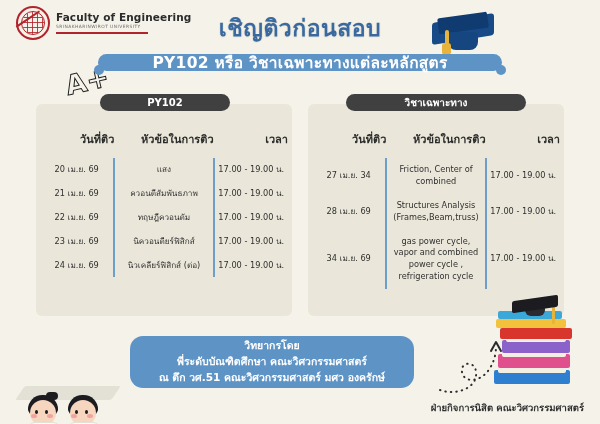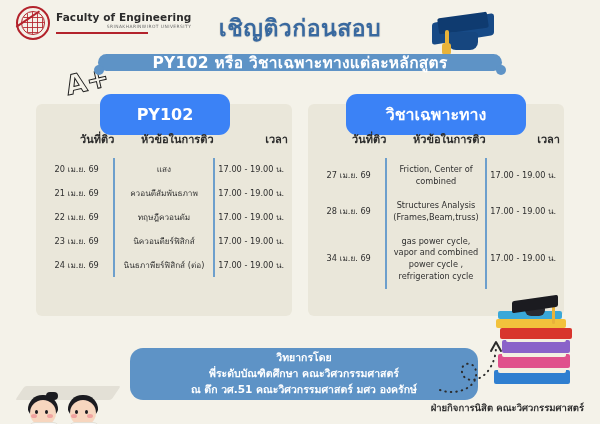--- a/index.html
+++ b/index.html
@@ -14,21 +14,21 @@
   
   .logo{position:absolute;left:16px;top:6px;display:flex;align-items:center;gap:6px;}
   .logo-mark{width:34px;height:34px;position:relative;}
   .logo-mark .ring{position:absolute;inset:0;border:2.5px solid #b3232c;border-radius:50%;}
   .logo-mark .inner{position:absolute;inset:5px;border:1px solid #b3232c;border-radius:50%;overflow:hidden;}
   .logo-mark .grid{position:absolute;inset:0;}
   .logo-mark .grid i{position:absolute;background:#b3232c;opacity:.85;}
   .logo-mark .grid i.h{left:0;width:100%;height:1px;}
   .logo-mark .grid i.v{top:0;height:100%;width:1px;}
   .logo-mark .slash{position:absolute;left:-2px;top:12px;width:28px;height:2.4px;background:#b3232c;transform:rotate(-34deg);}
-  .logo-text{line-height:1;text-align:right;}
+  .logo-text{line-height:1;}
   .logo-text .l1{font-size:10.5px;font-weight:bold;color:#2b2b2b;letter-spacing:.1px;}
   .logo-text .l2{font-size:4.4px;color:#6a6a6a;letter-spacing:.45px;margin-top:2px;}
   .logo-text .bar{margin-top:3px;width:92px;height:1.6px;background:#b3232c;}
 
   .title{
     position:absolute;left:0;right:0;top:10px;text-align:center;
     font-size:23px;font-weight:bold;color:#39699f;
     letter-spacing:.5px;
     text-shadow:0 1px 0 #e9e6dc, 1px 0 0 #e9e6dc, -1px 0 0 #e9e6dc;
   }
@@ -60,42 +60,42 @@
   .banner::before,.banner::after{content:"";position:absolute;width:10px;height:10px;background:#5e93c6;}
   .banner::before{left:-4px;top:11px;border-radius:50%;}
   .banner::after{right:-4px;top:11px;border-radius:50%;}
 
   
   .panel{position:absolute;background:#eae7da;border-radius:6px;}
   .panel.left{left:36px;top:104px;width:256px;height:212px;}
   .panel.right{left:308px;top:104px;width:256px;height:212px;}
 
   .pill{
-    position:absolute;height:41px;background:#3b82f6;border-radius:11px;
+    position:absolute;height:17px;background:#404040;border-radius:11px;
     display:flex;align-items:center;justify-content:center;
-    color:#fff;font-size:16px;font-weight:bold;
+    color:#fff;font-size:10px;font-weight:bold;
   }
   .pill.left{left:100px;top:94px;width:130px;}
   .pill.right{left:346px;top:94px;width:180px;}
 
   table.sched{position:absolute;border-collapse:collapse;font-size:8.2px;color:#2f2f2f;}
   table.sched.left{left:40px;top:126px;width:248px;}
   table.sched.right{left:312px;top:126px;width:248px;}
   table.sched th{
     font-size:11px;font-weight:bold;color:#2b2b2b;padding:4px 0 10px;text-align:right;
   }
   table.sched td{text-align:center;padding:6px 2px;vertical-align:middle;line-height:1.45;}
   table.sched td.c-date{width:30%;}
   table.sched td.c-topic{width:40%;border-left:2px solid #6d9fcc;border-right:2px solid #6d9fcc;}
   table.sched td.c-time{width:30%;white-space:nowrap;}
   table.sched th.c-topic{border:0;margin-top:32px;}
 
   
   .footer{
-    position:absolute;left:130px;top:348px;width:348px;height:52px;
+    position:absolute;left:130px;top:336px;width:284px;height:52px;
     background:#5e93c6;border-radius:13px;
     display:flex;flex-direction:column;align-items:center;justify-content:center;
     color:#fff;font-size:10.5px;line-height:1.5;text-align:center;font-weight:bold;
   }
   .credit{position:absolute;right:16px;top:400px;font-size:9.5px;color:#2f2f2f;font-weight:bold;}
 
   
   .students{position:absolute;left:26px;top:326px;width:96px;height:70px;}
   .stu{position:absolute;bottom:6px;}
   .stu .head{position:absolute;width:26px;height:26px;border-radius:50%;background:#f7d6bf;left:4px;top:10px;}
@@ -205,37 +205,37 @@
         <td class="c-topic">ทฤษฎีควอนตัม</td>
         <td class="c-time">17.00 - 19.00 น.</td>
       </tr>
       <tr>
         <td class="c-date">23 เม.ย. 69</td>
         <td class="c-topic">นิควอนตียร์ฟิสิกส์</td>
         <td class="c-time">17.00 - 19.00 น.</td>
       </tr>
       <tr>
         <td class="c-date">24 เม.ย. 69</td>
-        <td class="c-topic">นินธภาพียร์ฟิสิกส์ (ต่อ)</td>
+        <td class="c-topic">นิวเคลียร์ฟิสิกส์ (ต่อ)</td>
         <td class="c-time">17.00 - 19.00 น.</td>
       </tr>
     </tbody>
   </table>
 
   <table class="sched right">
     <thead>
       <tr>
         <th class="c-date">วันที่ติว</th>
         <th class="c-topic">หัวข้อในการติว</th>
         <th class="c-time">เวลา</th>
       </tr>
     </thead>
     <tbody>
       <tr>
-        <td class="c-date">27 เม.ย. 69</td>
+        <td class="c-date">27 เม.ย. 34</td>
         <td class="c-topic">Friction, Center of combined</td>
         <td class="c-time">17.00 - 19.00 น.</td>
       </tr>
       <tr>
         <td class="c-date">28 เม.ย. 69</td>
         <td class="c-topic">Structures Analysis (Frames,Beam,truss)</td>
         <td class="c-time">17.00 - 19.00 น.</td>
       </tr>
       <tr>
         <td class="c-date">34 เม.ย. 69</td>

